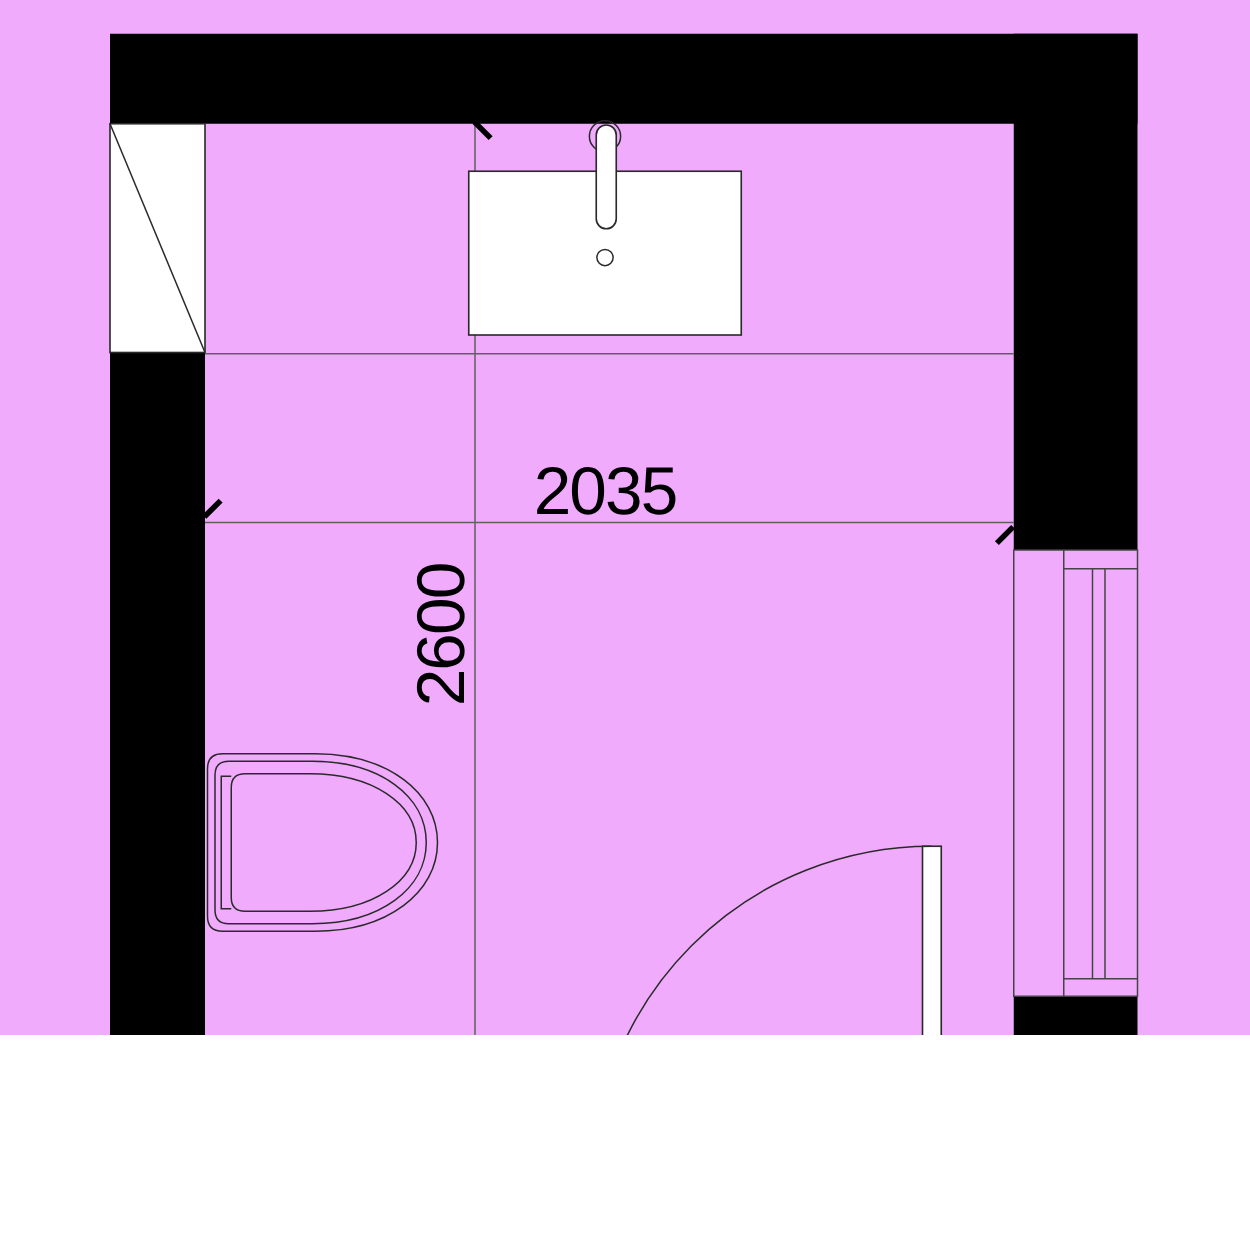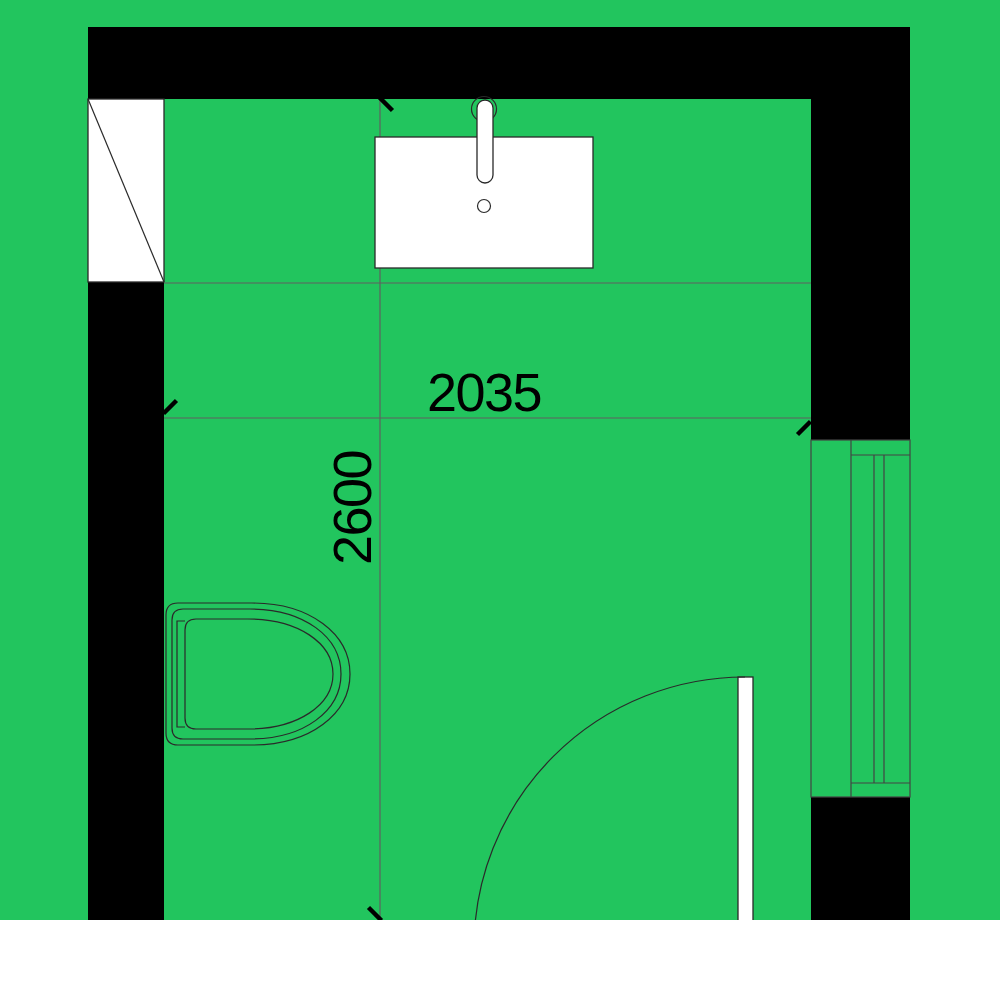--- a/index.html
+++ b/index.html
@@ -6,22 +6,22 @@
     margin: 0;
     padding: 0;
     background: #ffffff;
     width: 1000px;
     height: 1000px;
     font-family: "Liberation Sans", sans-serif;
   }
   #plan-canvas {
     position: relative;
     width: 1000px;
-    height: 920px;
-    background: #22c55e;
+    height: 828px;
+    background: #f0abfc;
     overflow: hidden;
   }
   svg { display: block; }
   .wall { fill: #000000; stroke: none; }
   .outline { fill: #ffffff; stroke: #2a2a2a; stroke-width: 1.3; }
   .thinline { fill: none; stroke: #2a2a2a; stroke-width: 1.2; }
   .guide { fill: none; stroke: #606060; stroke-width: 1.2; }
   .winline { fill: none; stroke: #444444; stroke-width: 1.2; }
   .tick { fill: none; stroke: #000000; stroke-width: 4.5; stroke-linecap: butt; }
   .dim-text {

